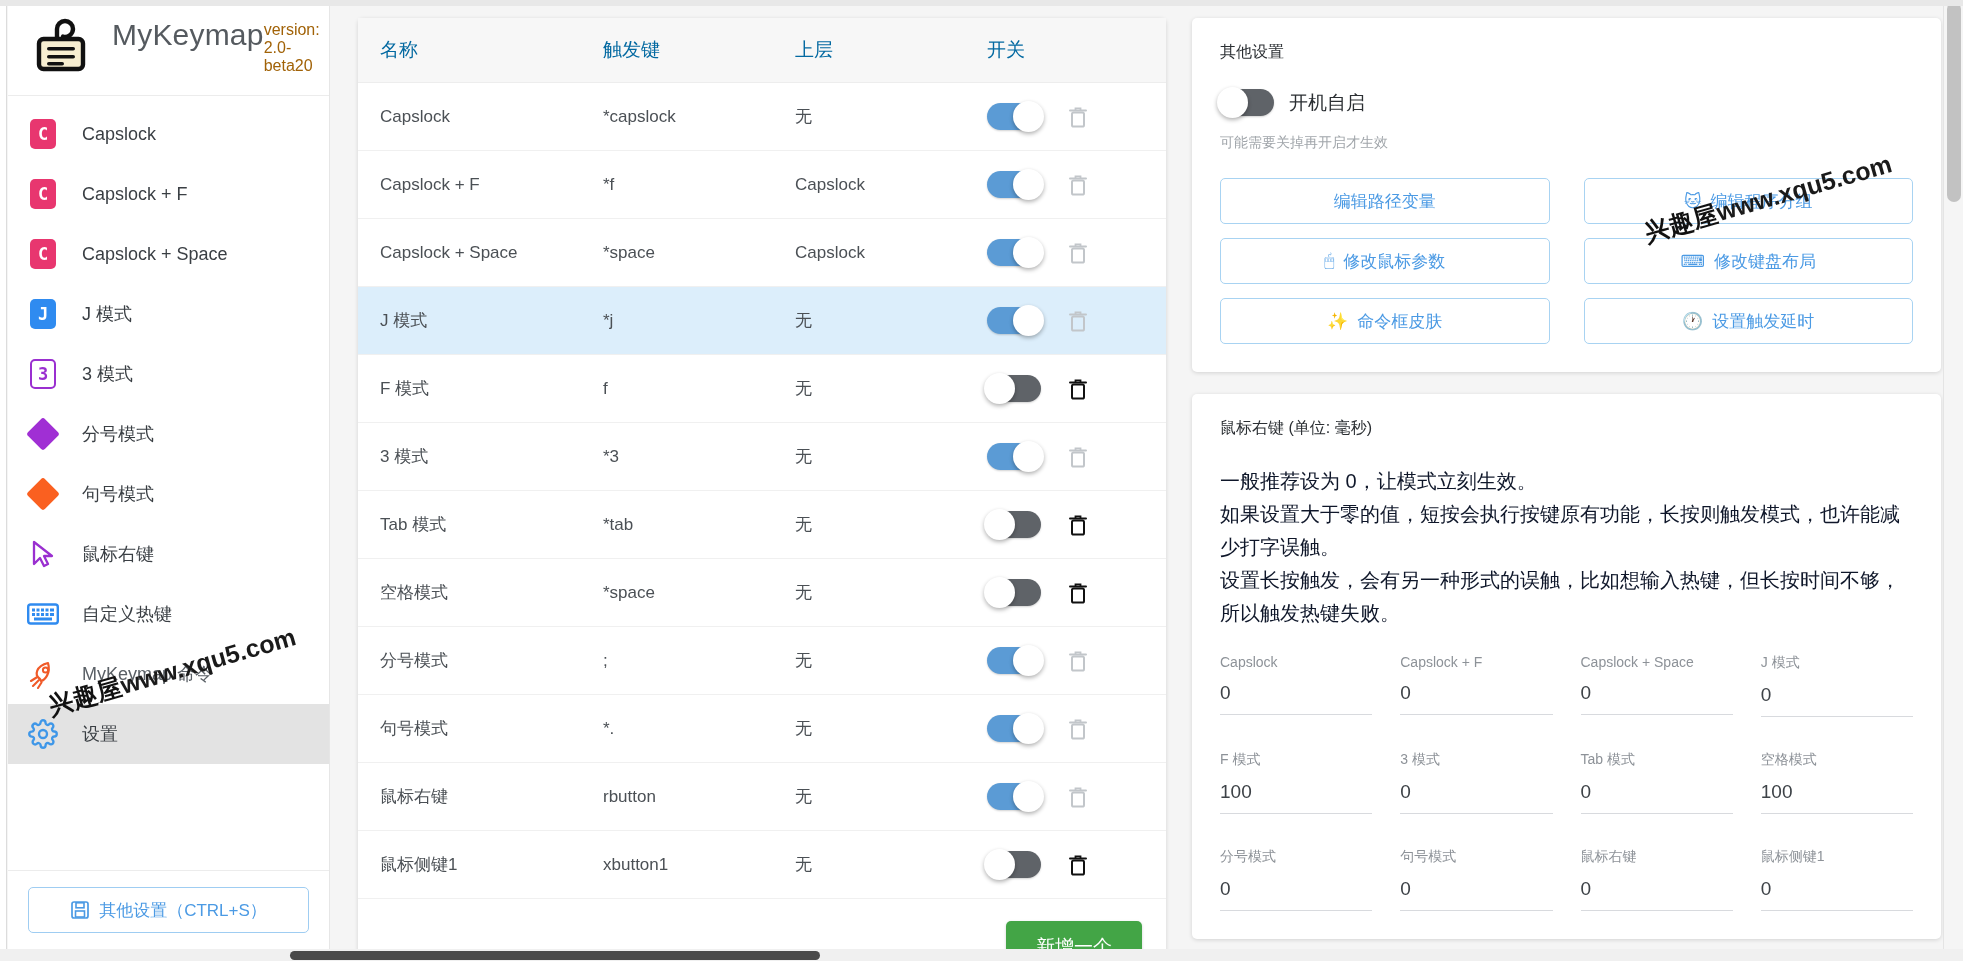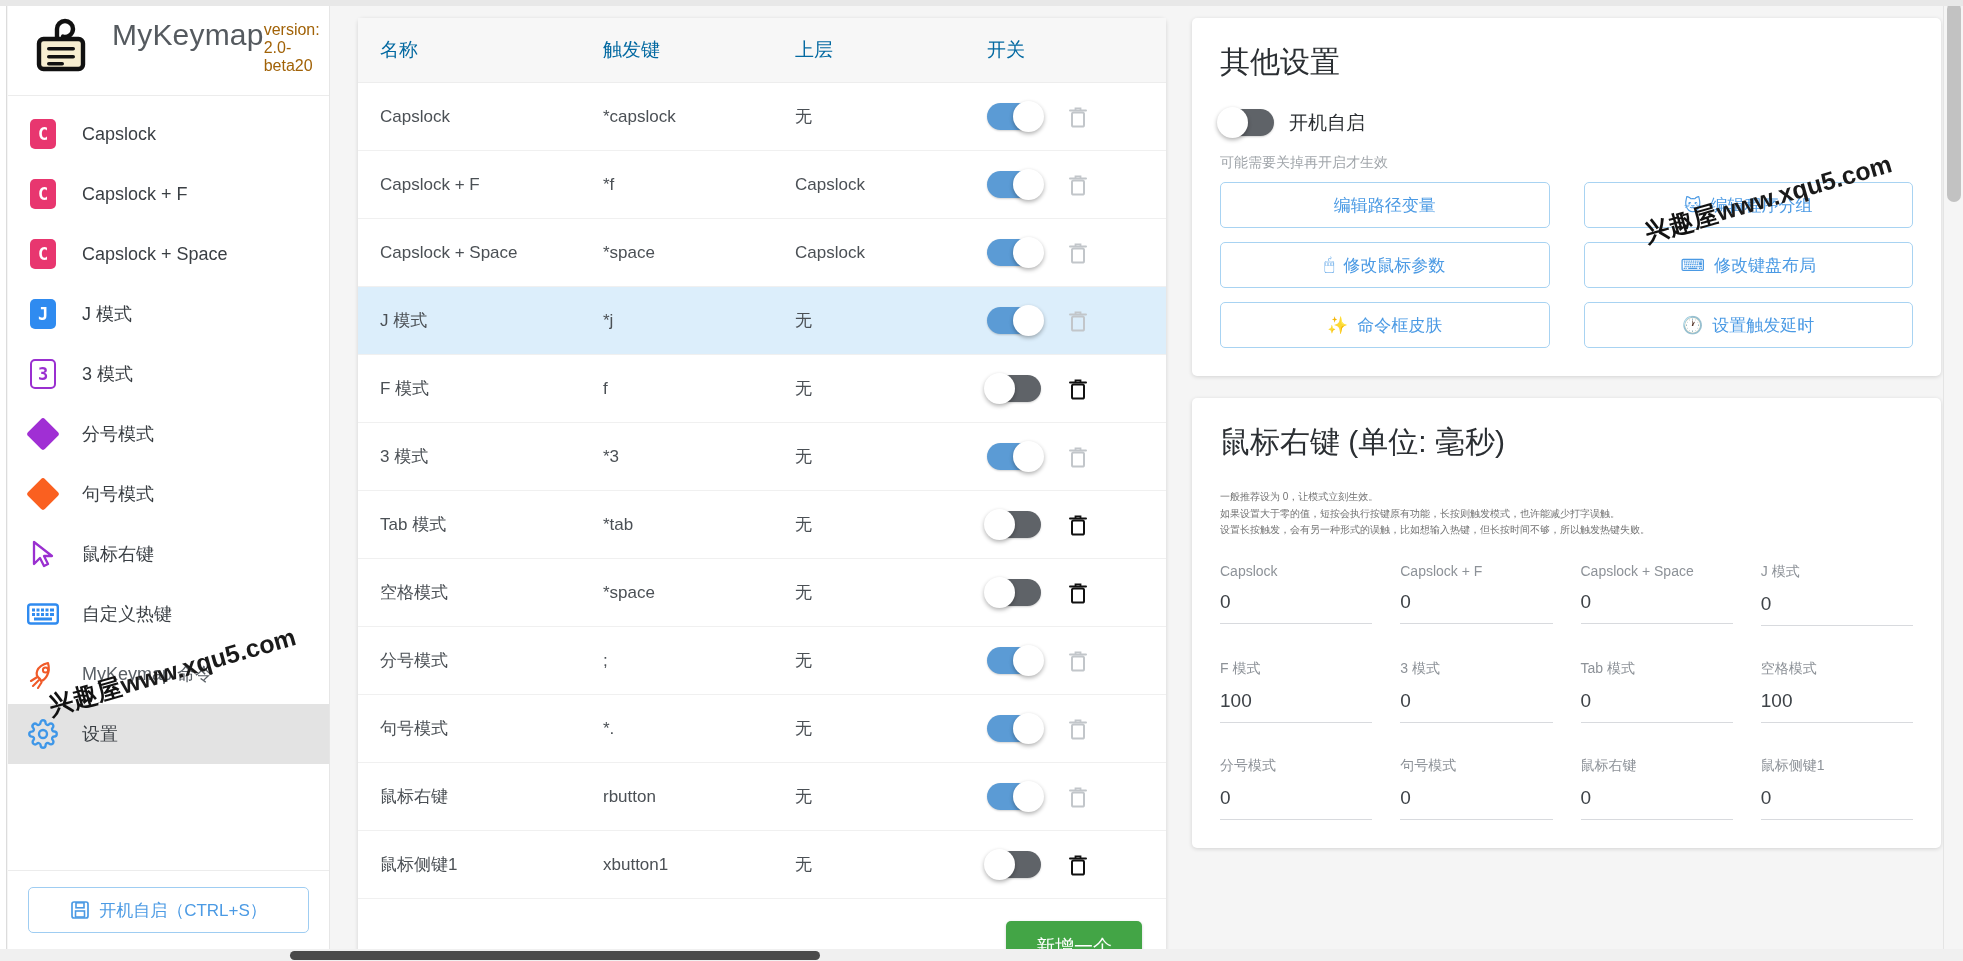--- a/index.html
+++ b/index.html
@@ -179,35 +179,35 @@
   }
 
   
   .right {
     padding: 18px 22px 0 26px;
     display: flex; flex-direction: column; gap: 22px;
     flex: 1 1 auto;
     min-width: 0;
   }
   .panel { padding: 24px 28px 28px 28px; }
-  .panel-title { font-size: 30px; color: #2b2f33; margin: 0 0 26px 0; font-weight: 400; }
+  .panel-title { font-size: 16px; color: #2b2f33; margin: 0 0 26px 0; font-weight: 400; }
   .autostart-row { display: flex; align-items: center; gap: 15px; }
   .autostart-label { font-size: 19px; color: #2b2f33; }
   .hint { font-size: 14px; color: #a0a5aa; margin-top: 18px; }
   .btn-grid {
     display: grid; grid-template-columns: 1fr 1fr;
-    gap: 14px 34px; margin-top: 10px;
+    gap: 14px 34px; margin-top: 26px;
   }
   .obtn {
     height: 46px; border: 1px solid #a8d3f2; border-radius: 5px;
     background: #fff; color: #4b9ae4; font-size: 17px;
     display: flex; align-items: center; justify-content: center; gap: 9px;
     cursor: pointer;
   }
-  .desc { font-size: 10px; color: #737373; line-height: 1.65; margin: 16px 0 24px 0; }
+  .desc { font-size: 20px; color: #0f172a; line-height: 1.65; margin: 16px 0 24px 0; }
   .field-grid {
     display: grid; grid-template-columns: repeat(4, 1fr);
     gap: 34px 28px;
   }
   .field-label { font-size: 14px; color: #8d9298; margin-bottom: 12px; }
   .field-input {
     font-size: 19px; color: #3d4247;
     border: none; border-bottom: 1px solid #d8dade;
     padding: 0 0 10px 0; width: 100%;
     background: transparent; outline: none;
@@ -357,21 +357,21 @@
       <div class="nav-spacer"></div>
     </nav>
 
     <div class="sidebar-foot">
       <div class="save-btn">
         <svg width="20" height="20" viewBox="0 0 20 20">
           <rect x="2" y="2" width="16" height="16" rx="2" fill="none" stroke="#4b9ae4" stroke-width="1.7"></rect>
           <rect x="6" y="2.8" width="8" height="5" fill="none" stroke="#4b9ae4" stroke-width="1.6"></rect>
           <rect x="5.5" y="11" width="9" height="6" fill="none" stroke="#4b9ae4" stroke-width="1.6"></rect>
         </svg>
-        <span>开机自启（CTRL+S）</span>
+        <span>其他设置（CTRL+S）</span>
       </div>
     </div>
   </aside>
 
   <section class="middle">
     <div class="card table-card">
       <table class="kmtable">
         <thead>
           <tr>
             <th class="col-name">名称</th>

